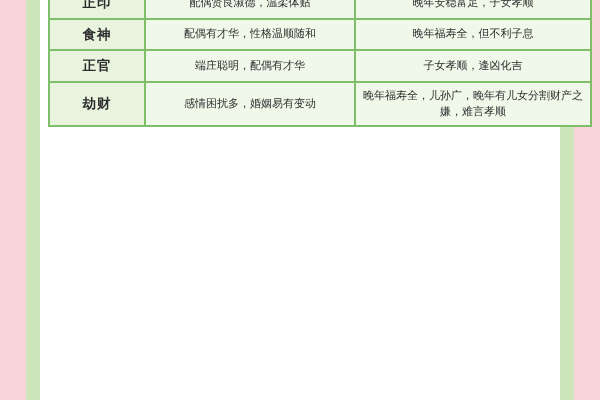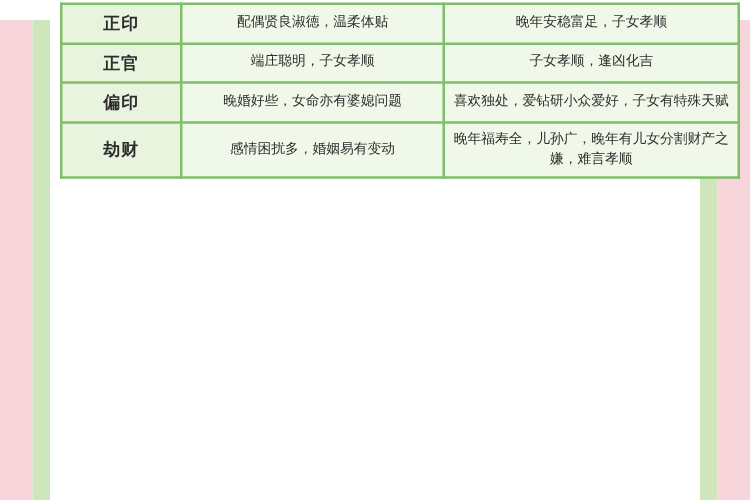--- a/index.html
+++ b/index.html
@@ -12,21 +12,20 @@
     overflow: hidden;
     font-family: "Liberation Sans", sans-serif;
     background: #ffffff;
   }
   .page {
     position: relative;
     width: 600px;
     height: 340px;
     background: #ffffff;
     box-sizing: border-box;
-    margin-top: 16px;
   }
   
   .frame-left-pink {
     position: absolute;
     left: 0;
     top: 0;
     width: 26px;
     height: 400px;
     background: #f7d5da;
   }
@@ -112,28 +111,28 @@
 
   <div class="table-wrap">
     <table class="main">
       <tbody>
         <tr>
           <td class="label">正印</td>
           <td class="col2">配偶贤良淑德，温柔体贴</td>
           <td class="col3">晚年安稳富足，子女孝顺</td>
         </tr>
         <tr>
-          <td class="label">正官</td>
-          <td class="col2">端庄聪明，子女孝顺</td>
-          <td class="col3">子女孝顺，逢凶化吉</td>
+          <td class="label">食神</td>
+          <td class="col2">配偶有才华，性格温顺随和</td>
+          <td class="col3">晚年福寿全，但不利子息</td>
         </tr>
         <tr>
-          <td class="label">偏印</td>
-          <td class="col2">晚婚好些，女命亦有婆媳问题</td>
-          <td class="col3">喜欢独处，爱钻研小众爱好，子女有特殊天赋</td>
+          <td class="label">正官</td>
+          <td class="col2">端庄聪明，配偶有才华</td>
+          <td class="col3">子女孝顺，逢凶化吉</td>
         </tr>
         <tr>
           <td class="label">劫财</td>
           <td class="col2">感情困扰多，婚姻易有变动</td>
           <td class="col3">晚年福寿全，儿孙广，晚年有儿女分割财产之嫌，难言孝顺</td>
         </tr>
       </tbody>
     </table>
   </div>
 </div>

